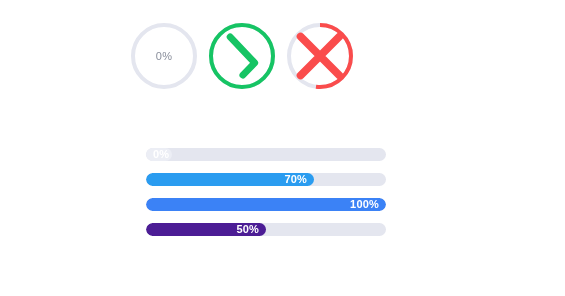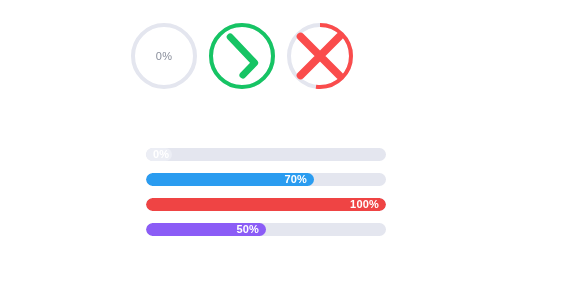--- a/index.html
+++ b/index.html
@@ -148,22 +148,22 @@
       <div class="bar-fill zero" style="width: 0%;">
         <span>0%</span>
       </div>
     </div>
     <div class="bar-track">
       <div class="bar-fill" style="width: 70%; background: rgb(42, 156, 240);">
         <span>70%</span>
       </div>
     </div>
     <div class="bar-track">
-      <div class="bar-fill" style="width: 100%; background: #ef4444;">
+      <div class="bar-fill" style="width: 100%; background: #3b82f6;">
         <span>100%</span>
       </div>
     </div>
     <div class="bar-track">
-      <div class="bar-fill" style="width: 50%; background: #8b5cf6;">
+      <div class="bar-fill" style="width: 50%; background: #4c1d95;">
         <span>50%</span>
       </div>
     </div>
   </div>
 
 </body></html>

